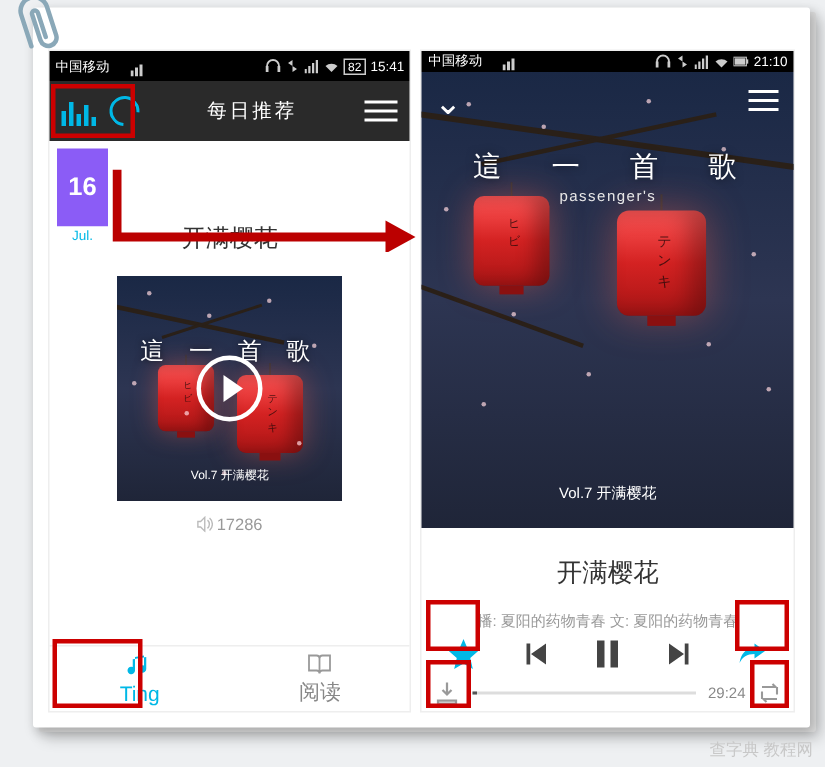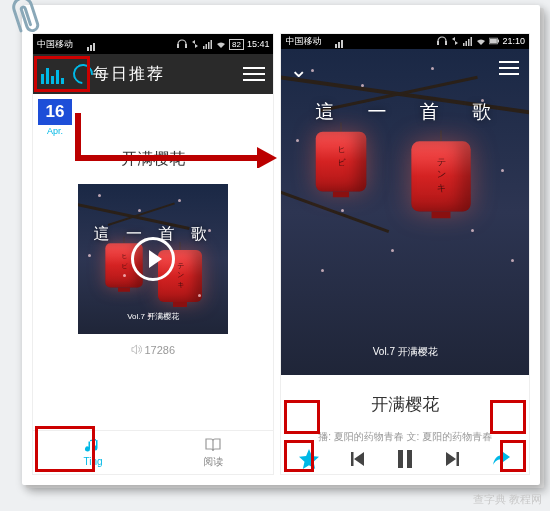--- a/index.html
+++ b/index.html
@@ -17,43 +17,43 @@
 
 .statusbar{height:20px;background:#000;color:#fff;display:flex;align-items:center;padding:0 4px;font-size:9px;justify-content:space-between}
 .statusbar .sbl{display:flex;align-items:flex-end;gap:14px}
 .statusbar .sbr{display:flex;align-items:center;gap:3px}
 .sicon{width:10px;height:10px;fill:#ccc}
 
 .navbar{height:40px;background:#2a2a2a;color:#fff;display:flex;align-items:center;padding:0 8px;position:relative}
 .eq-icon{width:30px;height:20px;display:flex;align-items:flex-end;gap:2px}
 .eq-icon span{width:3px;background:#00b8e6}
 .circle-brand{width:20px;height:20px;border:2px solid #00b8e6;border-radius:50%;margin-left:2px;border-bottom-color:transparent;transform:rotate(-40deg)}
-.nav-title{flex:1;font-size:16px;font-weight:400;letter-spacing:2px}
+.nav-title{flex:1;text-align:center;font-size:13px;font-weight:400;letter-spacing:2px}
 .hamburger{width:22px;display:flex;flex-direction:column;gap:4px}
 .hamburger span{height:2px;background:#fff}
 
 .date-badge{position:absolute;top:65px;left:5px;width:34px;text-align:center}
-.date-badge .day{background:#1d4ed8;color:#fff;font-size:17px;font-weight:bold;padding:3px 0}
+.date-badge .day{background:#8b5cf6;color:#fff;font-size:17px;font-weight:bold;padding:16px 0}
 .date-badge .mon{background:#fff;color:#00b8e6;font-size:9px;padding:1px 0}
 
 .arrow{position:absolute;top:79px;left:42px;width:205px;height:55px;pointer-events:none}
 
 .left-content{flex:1;display:flex;flex-direction:column;align-items:center;padding:55px 0 0 0}
 .left-title{font-size:16px;color:#333;margin-bottom:14px}
 .album{width:150px;height:150px;position:relative;margin-bottom:10px}
 .album-bg{width:100%;height:100%;position:relative;overflow:hidden}
 .album-text{position:absolute;top:40px;left:0;right:0;text-align:center;color:#fff;font-size:16px;letter-spacing:6px;text-shadow:0 0 4px rgba(0,0,0,0.7)}
 .album-sub{position:absolute;bottom:12px;left:0;right:0;text-align:center;color:#fff;font-size:8px}
 .play-btn{position:absolute;top:50%;left:50%;width:44px;height:44px;margin:-22px 0 0 -22px;border:3px solid #fff;border-radius:50%;display:flex;align-items:center;justify-content:center}
 .play-btn::after{content:"";border-left:13px solid #fff;border-top:9px solid transparent;border-bottom:9px solid transparent;margin-left:4px}
 .left-meta{font-size:11px;color:#999;display:flex;gap:12px;align-items:center}
 .sound-icon{width:11px;height:11px;fill:#bbb}
 
 .tabbar{height:44px;border-top:1px solid #eee;display:flex;margin-top:auto}
-.tab{flex:1;display:flex;flex-direction:column;align-items:center;justify-content:center;gap:2px;font-size:10px;color:#888}
+.tab{flex:1;display:flex;flex-direction:column;align-items:center;justify-content:center;gap:2px;font-size:14px;color:#888}
 .tab.active{color:#00b8e6}
 .tab-icon{width:18px;height:16px}
 
 .right-hero{height:245px;position:relative;overflow:hidden}
 .chev{position:absolute;top:8px;left:8px;color:#fff;font-size:22px;z-index:2}
 .hamburger-r{position:absolute;top:12px;right:10px;z-index:2}
 .hero-text{position:absolute;top:50px;left:0;right:0;text-align:center;color:#fff;font-size:19px;letter-spacing:14px;text-shadow:0 0 6px rgba(0,0,0,0.6);padding-left:10px}
 .hero-sub1{position:absolute;top:78px;left:0;right:0;text-align:center;color:#e8e8e8;font-size:10px;letter-spacing:1px}
 .hero-sub2{position:absolute;bottom:16px;left:0;right:0;text-align:center;color:#fff;font-size:10px}
 
@@ -136,21 +136,21 @@
         <div class="nav-title">每日推荐</div>
         <div class="hamburger">
             <span></span>
             <span></span>
             <span></span>
           </div>
       </div>
 
       <div class="date-badge">
         <div class="day">16</div>
-        <div class="mon">Apr.</div>
+        <div class="mon">Jul.</div>
       </div>
 
       <svg class="arrow" viewBox="0 0 205 55">
         <path d="M3 0 V45 H185" stroke="#b00" stroke-width="6" fill="none"></path>
         <path d="M182 34 L202 45 L182 56 z" fill="#b00"></path>
       </svg>
 
       <div class="left-content">
         <div class="left-title">开满樱花</div>
         <div class="album">
@@ -271,20 +271,21 @@
           <div class="blossom" style="top:180px;left:190px"></div>
           <div class="blossom" style="top:220px;left:40px"></div>
           <div class="blossom" style="top:210px;left:230px"></div>
         <div class="chev">⌄</div>
         <div class="hamburger hamburger-r" style="width:20px">
             <span></span>
             <span></span>
             <span></span>
           </div>
         <div class="hero-text">這 一 首 歌</div>
+        <div class="hero-sub1">passenger's</div>
         <div class="hero-sub2">Vol.7 开满樱花</div>
       </div>
 
       <div class="right-body">
         <div class="right-title">开满樱花</div>
         <div class="right-meta">播: 夏阳的药物青春    文: 夏阳的药物青春</div>
       </div>
 
       <div class="controls">
         <div class="ctrl-btn">
@@ -308,20 +309,30 @@
               <path class="pctrl" d="M14.5 4H17v14h-2.5zM4 4v14l10-7z"></path>
             </svg>
           </div>
         <div class="ctrl-btn">
             <svg width="24" height="24" viewBox="0 0 24 24">
               <path class="share" d="M14 5l7 5-7 5v-3c-5 0-8 2-10 6 1-6 4-10 10-10z"></path>
             </svg>
           </div>
       </div>
 
+      <div class="progress-row">
+        <svg class="dl-icon" viewBox="0 0 18 18">
+            <path d="M9 2v8M6 7l3 3 3-3M3 14h12v2H3z" fill="none" stroke="#999" stroke-width="1.5"></path>
+          </svg>
+        <div class="prog-bar"></div>
+        <span>29:24</span>
+        <svg class="loop-icon" viewBox="0 0 16 14">
+            <path d="M3 3h9l-2-2M13 3v5M13 11H4l2 2M3 11V6" fill="none" stroke="#999" stroke-width="1.4"></path>
+          </svg>
+      </div>
 
       <div class="hl" style="bottom:40px;left:3px;width:36px;height:34px"></div>
       <div class="hl" style="bottom:40px;right:3px;width:36px;height:34px"></div>
       <div class="hl" style="bottom:2px;left:3px;width:30px;height:32px"></div>
       <div class="hl" style="bottom:2px;right:3px;width:26px;height:32px"></div>
     </div>
 
   </div>
 </div>
 

